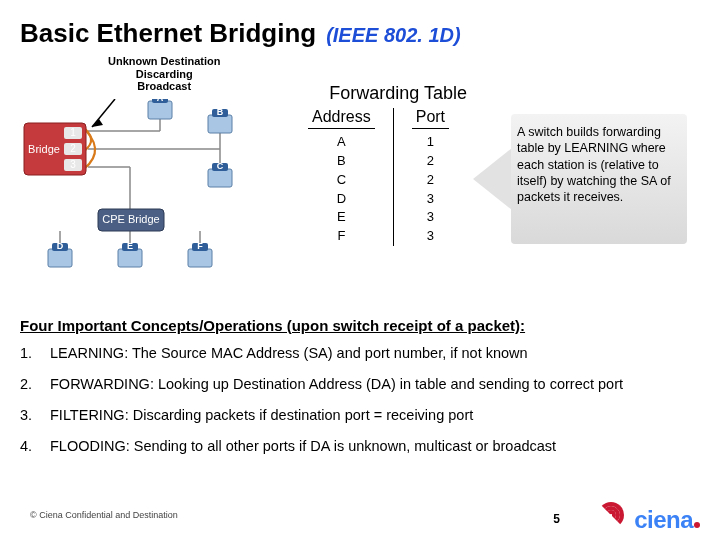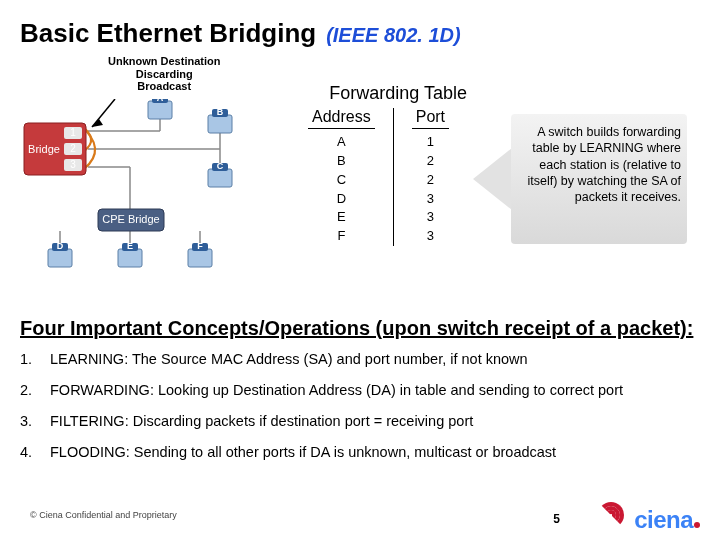--- a/index.html
+++ b/index.html
@@ -17,22 +17,22 @@
   .ft-title { font-size: 18px; margin-top: 28px; margin-bottom: 4px; text-align: right; }
   .ft { display: flex; justify-content: center; gap: 0; }
   .ft-col { padding: 0 18px; }
   .ft-col.left { border-right: 1px solid #000; }
   .ft-head { font-size: 16px; border-bottom: 1px solid #000; padding: 0 4px 2px 4px; margin-bottom: 4px; }
   .ft-cell { font-size: 13px; line-height: 1.45; }
   .arrow-note { flex: 1; display: flex; align-items: center; position: relative; }
   .arrow-shape { position: relative; width: 210px; height: 130px; }
   .arrow-body { position: absolute; left: 34px; top: 0; width: 176px; height: 130px; background: linear-gradient(180deg,#f3f3f3,#d9d9d9); border-radius: 4px; }
   .arrow-head { position: absolute; left: -4px; top: 30px; width: 0; height: 0; border-top: 35px solid transparent; border-bottom: 35px solid transparent; border-right: 44px solid #e2e2e2; }
-  .arrow-text { position: absolute; left: 40px; top: 10px; width: 164px; font-size: 12.5px; text-align: right; line-height: 1.3; }
-  .concepts-title { font-size: 20px; font-weight: bold; text-decoration: underline; margin: 8px 0 10px 0; }
+  .arrow-text { position: absolute; left: 40px; top: 10px; width: 164px; font-size: 12.5px; text-align: left; line-height: 1.3; }
+  .concepts-title { font-size: 15px; font-weight: bold; text-decoration: underline; margin: 8px 0 10px 0; }
   .concepts { list-style: none; }
   .concepts li { display: flex; gap: 14px; font-size: 14.5px; margin-bottom: 12px; line-height: 1.3; }
   .concepts .num { width: 16px; flex-shrink: 0; }
   .footer { position: absolute; bottom: 10px; left: 0; right: 0; display: flex; align-items: center; height: 30px; }
   .footer-text { font-size: 9px; color: #444; padding-left: 30px; flex: 1; }
   .page-num { font-size: 12px; font-weight: bold; position: absolute; bottom: 14px; right: 160px; }
   .logo { position: absolute; right: 20px; bottom: 6px; display: flex; align-items: baseline; }
   .logo-mark { width: 34px; height: 26px; position: relative; margin-right: 2px; }
   .logo-arc { position: absolute; border: 4px solid #ca1832; border-left-color: transparent; border-bottom-color: transparent; border-radius: 50%; }
   .logo-text { font-size: 24px; font-weight: bold; color: #3b82f6; letter-spacing: -0.5px; }
@@ -175,21 +175,21 @@
         <span class="num">3.</span>
         <span>FILTERING:  Discarding packets if destination port = receiving port</span>
       </li>
     <li>
         <span class="num">4.</span>
         <span>FLOODING:   Sending to all other ports if DA is unknown, multicast or broadcast</span>
       </li>
   </ol>
 
   <div class="footer">
-    <div class="footer-text">© Ciena Confidential and Proprietary</div>
+    <div class="footer-text">© Ciena Confidential and Destination</div>
   </div>
   <div class="page-num">5</div>
   <div class="logo">
     <div class="logo-mark">
       <div class="logo-arc" style="width:26px;height:26px;top:0;left:0;"></div>
       <div class="logo-arc" style="width:18px;height:18px;top:4px;left:4px;"></div>
       <div class="logo-arc" style="width:10px;height:10px;top:8px;left:8px;"></div>
     </div>
     <span class="logo-text">ciena</span>
       <span class="logo-dot"></span>

